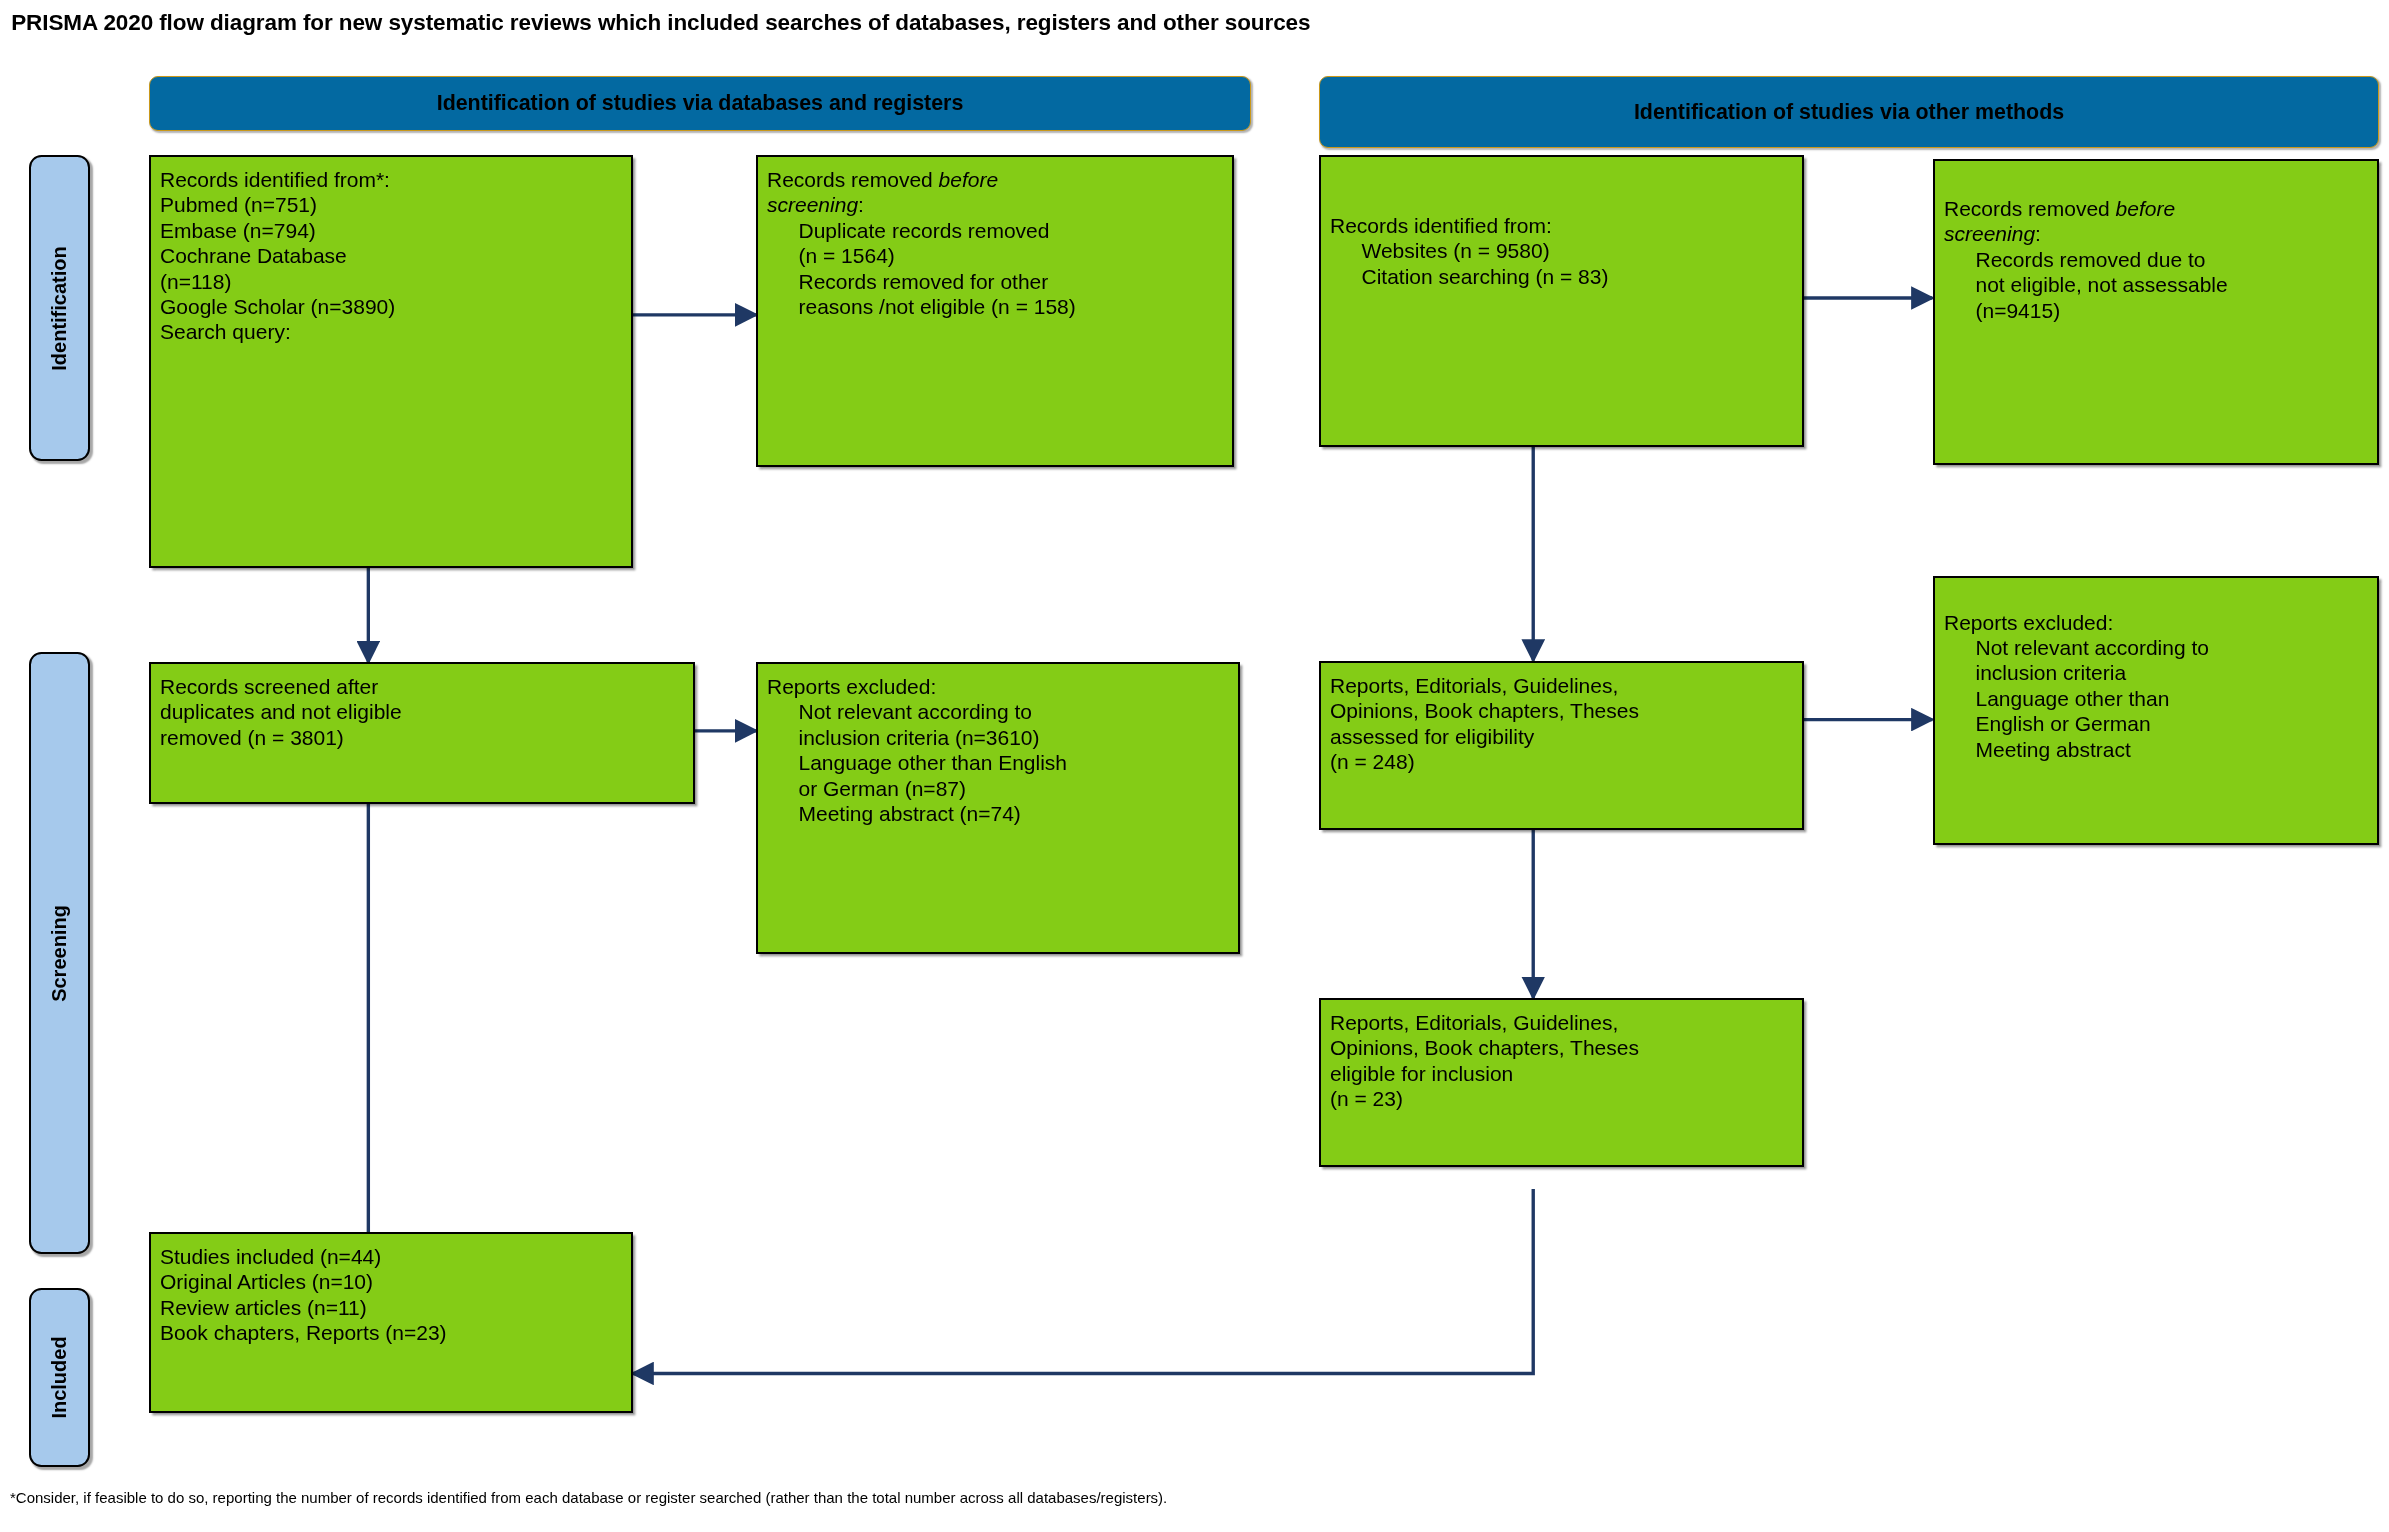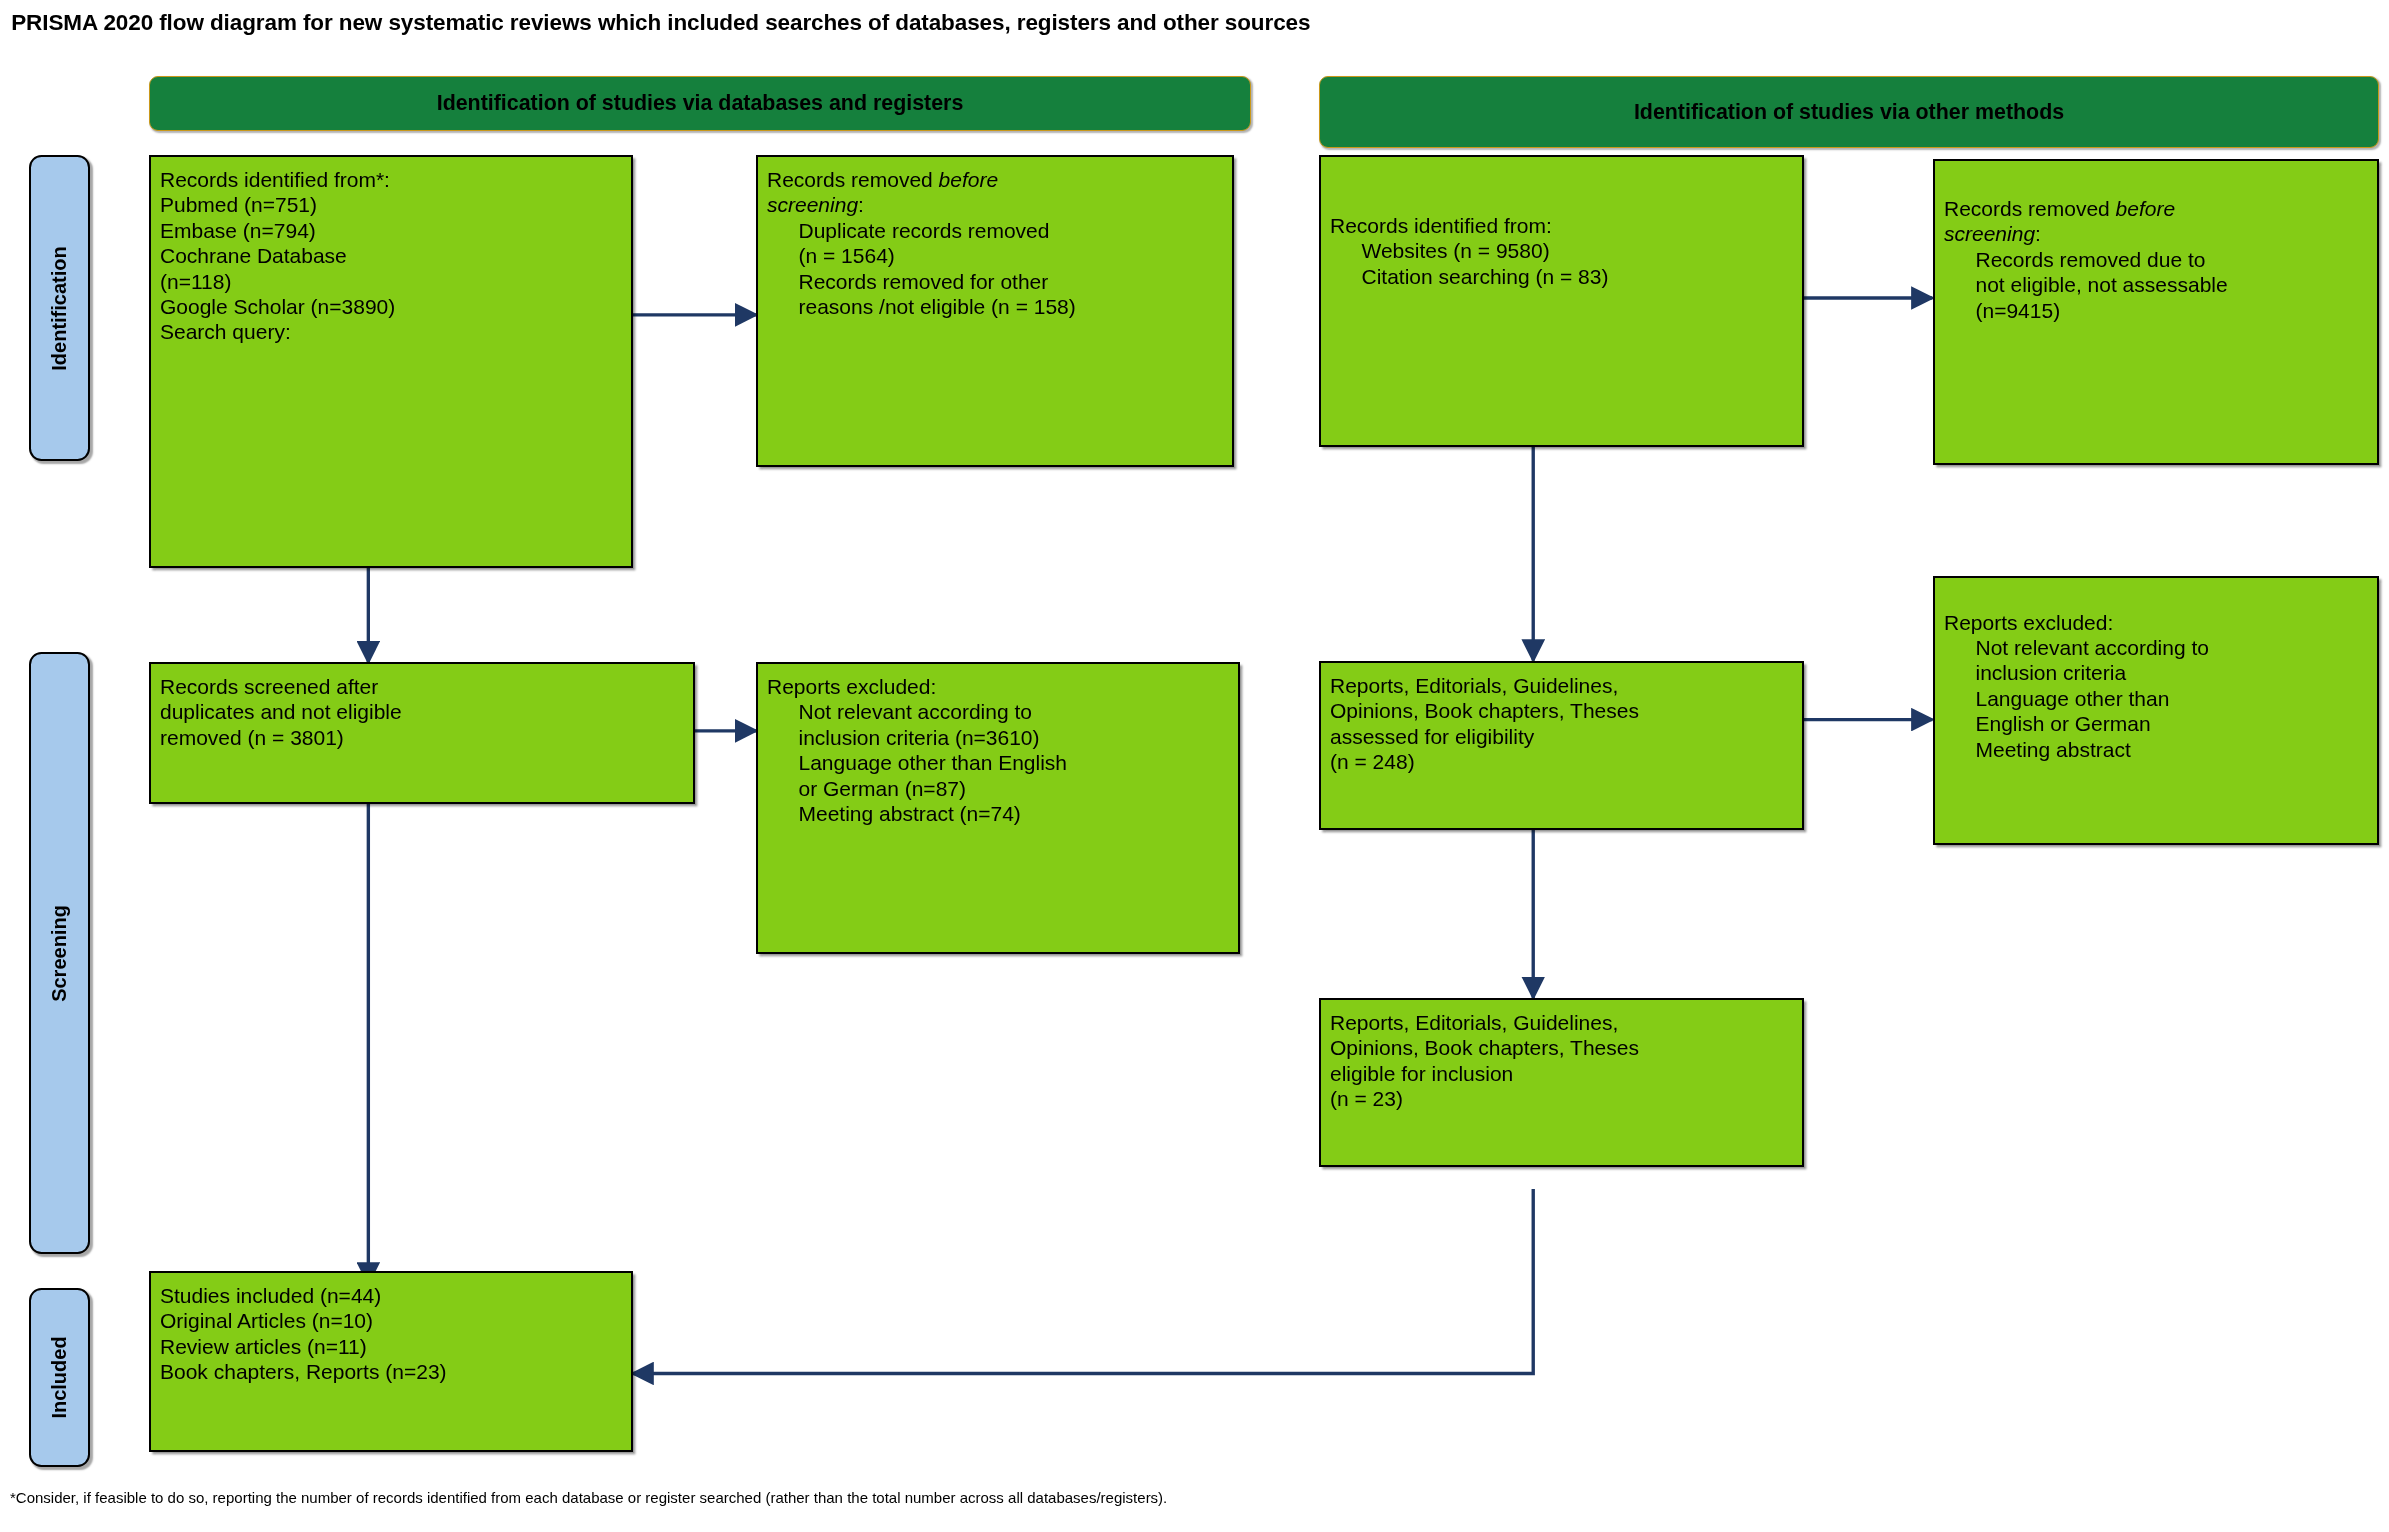--- a/index.html
+++ b/index.html
@@ -23,21 +23,21 @@
     top: 10px;
     font-size: 22.5px;
     font-weight: bold;
     letter-spacing: -0.1px;
     white-space: nowrap;
   }
 
   
   .stage-header {
     position: absolute;
-    background: #15803d;
+    background: #0369a1;
     border: 1.1px solid #C9981A;
     border-radius: 9px;
     box-sizing: border-box;
     display: flex;
     align-items: center;
     justify-content: center;
     font-weight: bold;
     font-size: 21.4px;
     box-shadow: 1.7px 1.7px 1.7px rgba(0,0,0,0.30);
   }
@@ -179,21 +179,21 @@
 
 <div class="flow-box" style="left:756px; top:662px; width:484px; height:292px;">
   <div class="ln">Reports excluded:</div>
   <div class="ln ind">Not relevant according to</div>
   <div class="ln ind">inclusion criteria (n=3610)</div>
   <div class="ln ind">Language other than English</div>
   <div class="ln ind">or German (n=87)</div>
   <div class="ln ind">Meeting abstract (n=74)</div>
 </div>
 
-<div class="flow-box" style="left:149px; top:1271px; width:484px; height:181px;">
+<div class="flow-box" style="left:149px; top:1232px; width:484px; height:181px;">
   <div class="ln">Studies included (n=44)</div>
   <div class="ln">Original Articles (n=10)</div>
   <div class="ln">Review articles (n=11)</div>
   <div class="ln">Book chapters, Reports (n=23)</div>
 </div>
 
 <div class="flow-box" style="left:1319px; top:155px; width:485px; height:292px; padding-top:56px;">
   <div class="ln">Records identified from:</div>
   <div class="ln ind">Websites (n = 9580)</div>
   <div class="ln ind">Citation searching (n = 83)</div>

